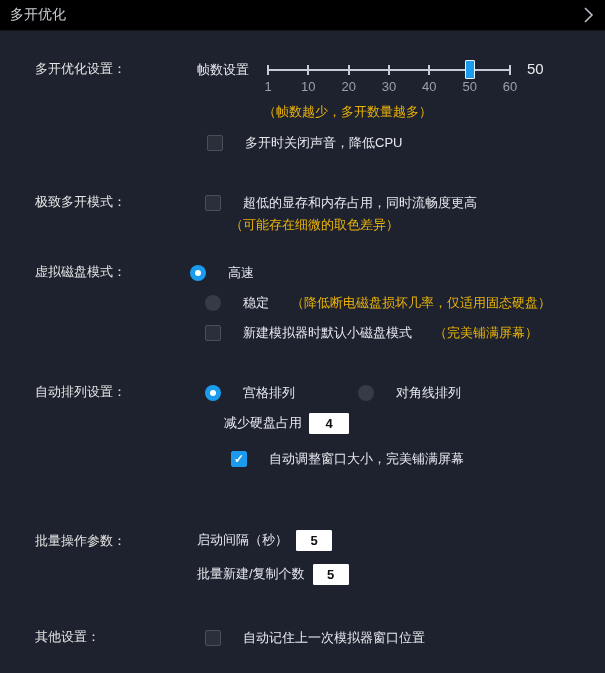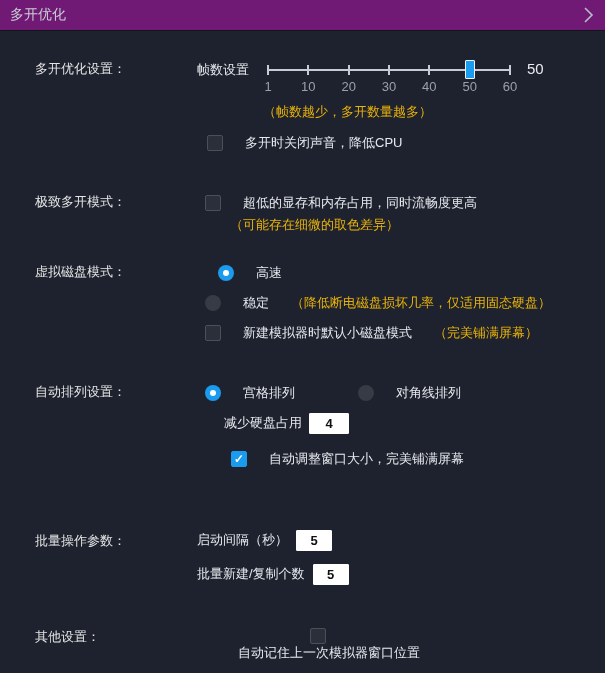--- a/index.html
+++ b/index.html
@@ -6,21 +6,21 @@
   html,body { width:605px; height:673px; }
   body {
     position:relative;
     background:#1e222e;
     font-family:"Liberation Sans", sans-serif;
     overflow:hidden;
   }
   
   .header {
     position:absolute; top:0; left:0; width:605px; height:31px;
-    background:#701a75;
+    background:#000000;
     display:flex; align-items:center; justify-content:space-between;
     padding:0 10px;
     border-bottom:1px solid #12141a;
   }
   .header-title { color:#c9cdd4; font-size:14px; }
   .chev { display:flex; align-items:center; cursor:pointer; }
   
   .abs { position:absolute; }
   .sec-label { color:#e5e5e5; font-size:13px; }
   .row { position:absolute; display:flex; align-items:center; height:20px; }
@@ -115,21 +115,21 @@
 <div class="row gap9" style="left:205px; top:193px;">
   <span class="cb"></span>
   <span class="white">超低的显存和内存占用，同时流畅度更高</span>
 </div>
 <div class="row" style="left:230px; top:215px;">
   <span class="hint">（可能存在细微的取色差异）</span>
 </div>
 
 <div class="abs sec-label" style="left:35px; top:263px;">虚拟磁盘模式：</div>
 
-<div class="row gap9" style="left:218px; top:263px;justify-content:center;">
+<div class="row gap9" style="left:190px; top:263px;justify-content:center;">
   <span class="radio selected">
       <span class="dot"></span>
     </span>
   <span class="white">高速</span>
 </div>
 
 <div class="row gap9" style="left:205px; top:293px;">
   <span class="radio">
       <span class="dot"></span>
     </span>
@@ -176,16 +176,16 @@
   <input class="num-input" style="width: 36px; margin-left: 8px;" value="5">
 </div>
 
 <div class="row" style="left:197px; top:563px; height:22px;">
   <span class="white">批量新建/复制个数</span>
   <input class="num-input" style="width: 36px; margin-left: 8px;" value="5">
 </div>
 
 <div class="abs sec-label" style="left:35px; top:628px;">其他设置：</div>
 
-<div class="row gap9" style="left:216px; top:628px;flex-direction:column;">
+<div class="row gap9" style="left:205px; top:628px;">
   <span class="cb"></span>
   <span class="white">自动记住上一次模拟器窗口位置</span>
 </div>
 
 </body></html>

